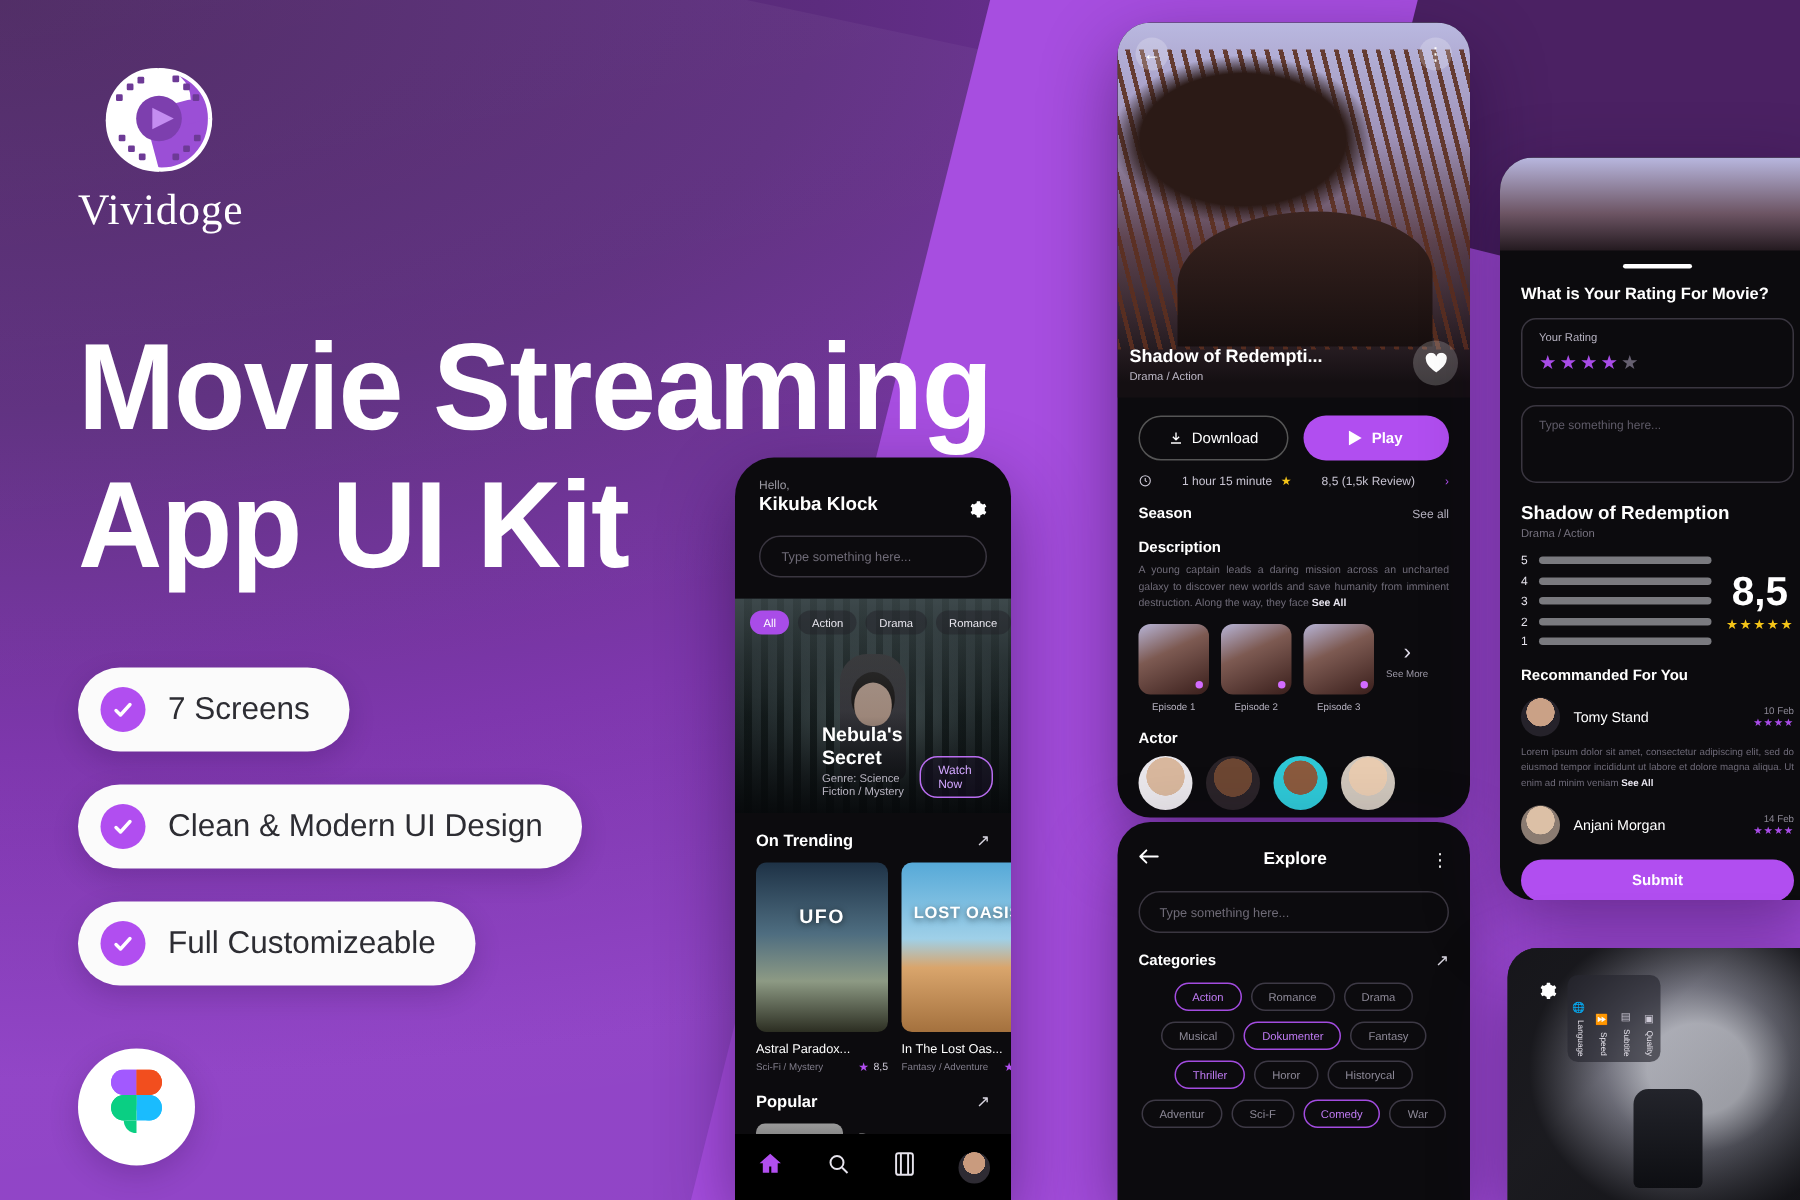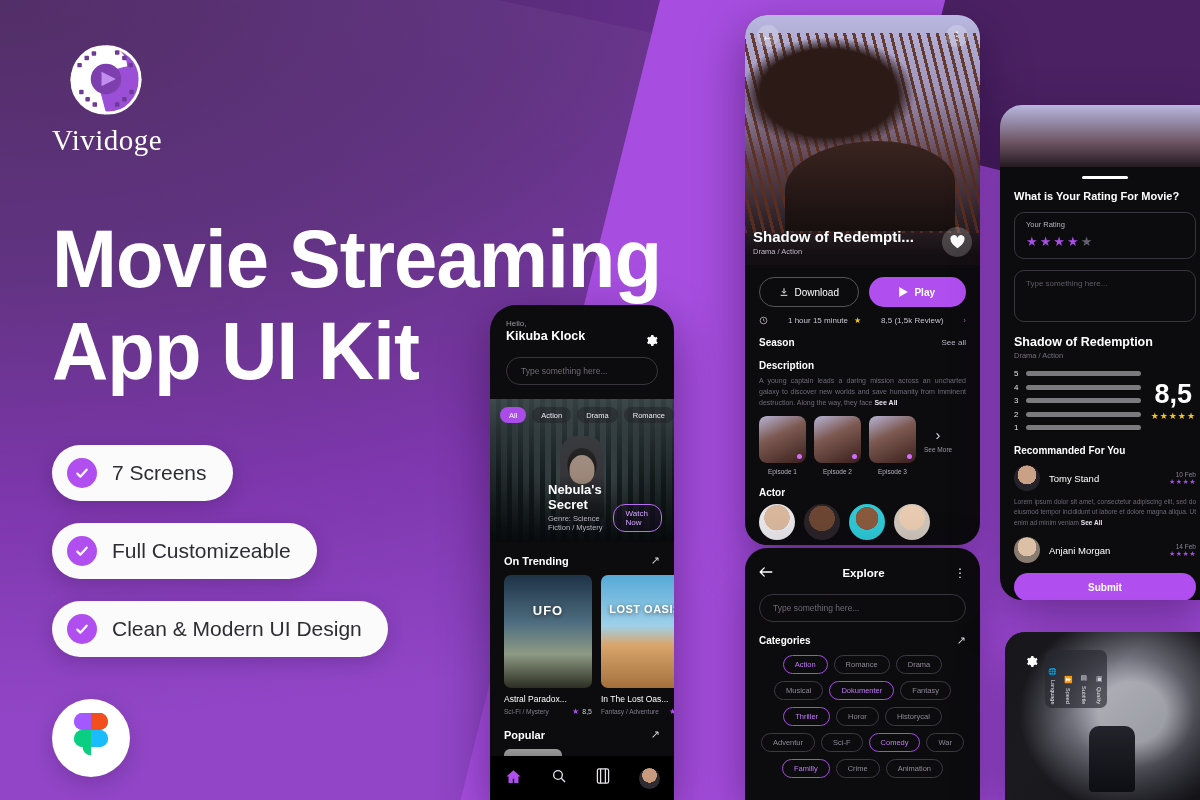--- a/index.html
+++ b/index.html
@@ -169,21 +169,21 @@
     filter:blur(.4px); }
   .d-hero .shoulder { position:absolute; left:40px; bottom:34px; width:170px; height:90px;
     border-radius:60% 50% 0 0; background:linear-gradient(180deg,#3a2420,#170f0f); }
   .d-top-ico { position:absolute; top:10px; width:22px; height:22px; border-radius:50%;
     background:rgba(255,255,255,.22); display:flex; align-items:center; justify-content:center;
     font-size:12px; color:#fff; }
   .d-back { left:12px; }
   .d-kebab { right:12px; }
   .d-titlebar { position:absolute; left:8px; right:8px; bottom:8px;
     display:flex; align-items:center; justify-content:space-between; }
-  .d-title { font-size:15px; font-weight:bold;text-align:center; }
+  .d-title { font-size:12px; font-weight:bold;text-align:center; }
   .d-genre { font-size:7.5px; color:#bdb8c7; margin-top:2px; }
   .heart { width:30px; height:30px; border-radius:50%; background:rgba(255,255,255,.2);
     display:flex; align-items:center; justify-content:center; }
   .d-actions { display:flex; gap:10px; padding:12px 14px 0; }
   .btn-dl {
     flex:1; height:30px; border:1px solid #555; border-radius:16px; display:flex;
     align-items:center; justify-content:center; gap:6px; font-size:10px;
   }
   .btn-play {
     flex:1; height:30px; border-radius:16px; background:#b14ef0; display:flex;
@@ -338,29 +338,29 @@
             </svg>
         </span>
         <span class="label">7 Screens</span>
       </div>
       <div class="badge">
         <span class="check">
           <svg viewBox="0 0 24 24" fill="none" stroke="#fff" stroke-width="3.4" stroke-linecap="round" stroke-linejoin="round">
               <path d="M5 13l4.5 4.5L19 7"></path>
             </svg>
         </span>
-        <span class="label">Full Customizeable</span>
+        <span class="label">Clean &amp; Modern UI Design</span>
       </div>
       <div class="badge">
         <span class="check">
           <svg viewBox="0 0 24 24" fill="none" stroke="#fff" stroke-width="3.4" stroke-linecap="round" stroke-linejoin="round">
               <path d="M5 13l4.5 4.5L19 7"></path>
             </svg>
         </span>
-        <span class="label">Clean &amp; Modern UI Design</span>
+        <span class="label">Full Customizeable</span>
       </div>
     </div>
 
     <div class="figma">
       <svg width="34" height="50" viewBox="0 0 38 56">
         <path d="M19 0H9.5a9.5 9.5 0 100 19H19V0z" fill="#a259ff"></path>
         <path d="M19 0h9.5a9.5 9.5 0 110 19H19V0z" fill="#f24e1e"></path>
         <path d="M19 19h9.5a9.5 9.5 0 110 19H19V19z" fill="#1abcfe"></path>
         <path d="M19 19v9.5A9.5 9.5 0 119.5 19H19z" fill="#0acf83"></path>
         <path d="M19 19H9.5a9.5 9.5 0 100 19H19V19z" fill="#0acf83"></path>
@@ -631,25 +631,20 @@
         <span class="cat on">Thriller</span>
         <span class="cat">Horor</span>
         <span class="cat">Historycal</span>
       </div>
       <div class="cat-row">
         <span class="cat">Adventur</span>
         <span class="cat">Sci-F</span>
         <span class="cat on">Comedy</span>
         <span class="cat">War</span>
       </div>
-      <div class="cat-row">
-        <span class="cat on">Familly</span>
-        <span class="cat">Crime</span>
-        <span class="cat">Animation</span>
-      </div>
     </div>
   </div>
 
   <div class="phone p-rating">
     <div class="r-photo"></div>
     <div class="r-grab"></div>
     <div class="r-q">What is Your Rating For Movie?</div>
 
     <div class="r-box">
       <div class="cap">Your Rating</div>

